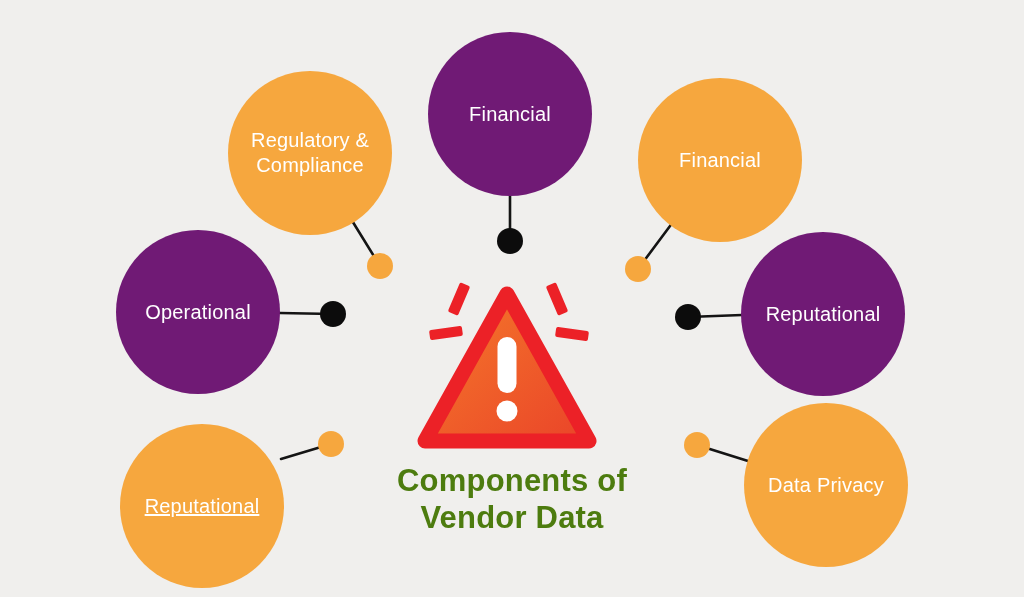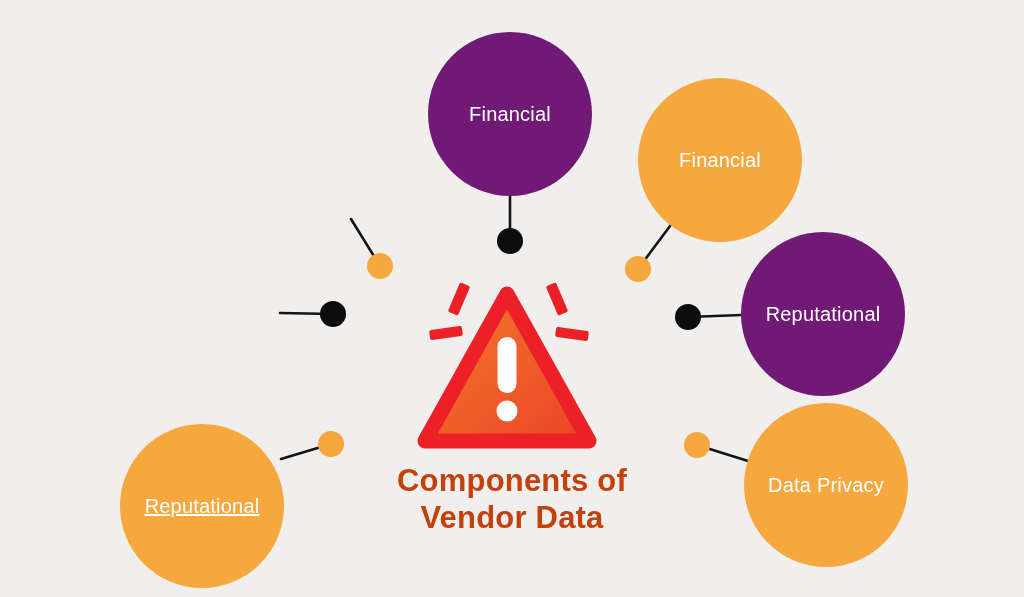--- a/index.html
+++ b/index.html
@@ -27,21 +27,21 @@
     letter-spacing:0.2px;
   }
   .circle span { max-width:140px; display:inline-block; }
   .circle--black  { background:#701a75; }
   .circle--orange { background:#F6A73E; }
   .title {
     position:absolute;
     left:0; top:462px; width:1024px;
     text-align:center;
     font-size:31px; font-weight:bold;
-    color:#c2410c;
+    color:#4d7c0f;
     line-height:37px;
     letter-spacing:0.2px;
   }
 </style>
 </head>
 <body>
 
 <div class="canvas">
 
   <svg class="overlay" viewBox="0 0 1024 597">
@@ -84,22 +84,28 @@
       <path d="M 507 294 L 589 441 L 425 441 Z" fill="url(#triGrad)" stroke="#EC2127" stroke-width="15" stroke-linejoin="round"></path>
 
       <rect x="497.5" y="337" width="19" height="56" rx="9.5" fill="#FFFFFF"></rect>
       <circle cx="507" cy="411" r="10.5" fill="#FFFFFF"></circle>
     </g>
   </svg>
 
   <div class="circle circle--black" style="left:428px; top:32px;">
     <span>Financial</span>
   </div>
+  <div class="circle circle--orange" style="left:228px; top:71px;">
+    <span>Regulatory &amp; Compliance</span>
+  </div>
   <div class="circle circle--orange" style="left:638px; top:78px;">
     <span>Financial</span>
+  </div>
+  <div class="circle circle--black" style="left:116px; top:230px;">
+    <span>Operational</span>
   </div>
   <div class="circle circle--black" style="left:741px; top:232px;">
     <span>Reputational</span>
   </div>
   <div class="circle circle--orange" style="left:120px; top:424px;text-decoration:underline;">
     <span>Reputational</span>
   </div>
   <div class="circle circle--orange" style="left:744px; top:403px;align-items:center;">
     <span>Data Privacy</span>
   </div>

